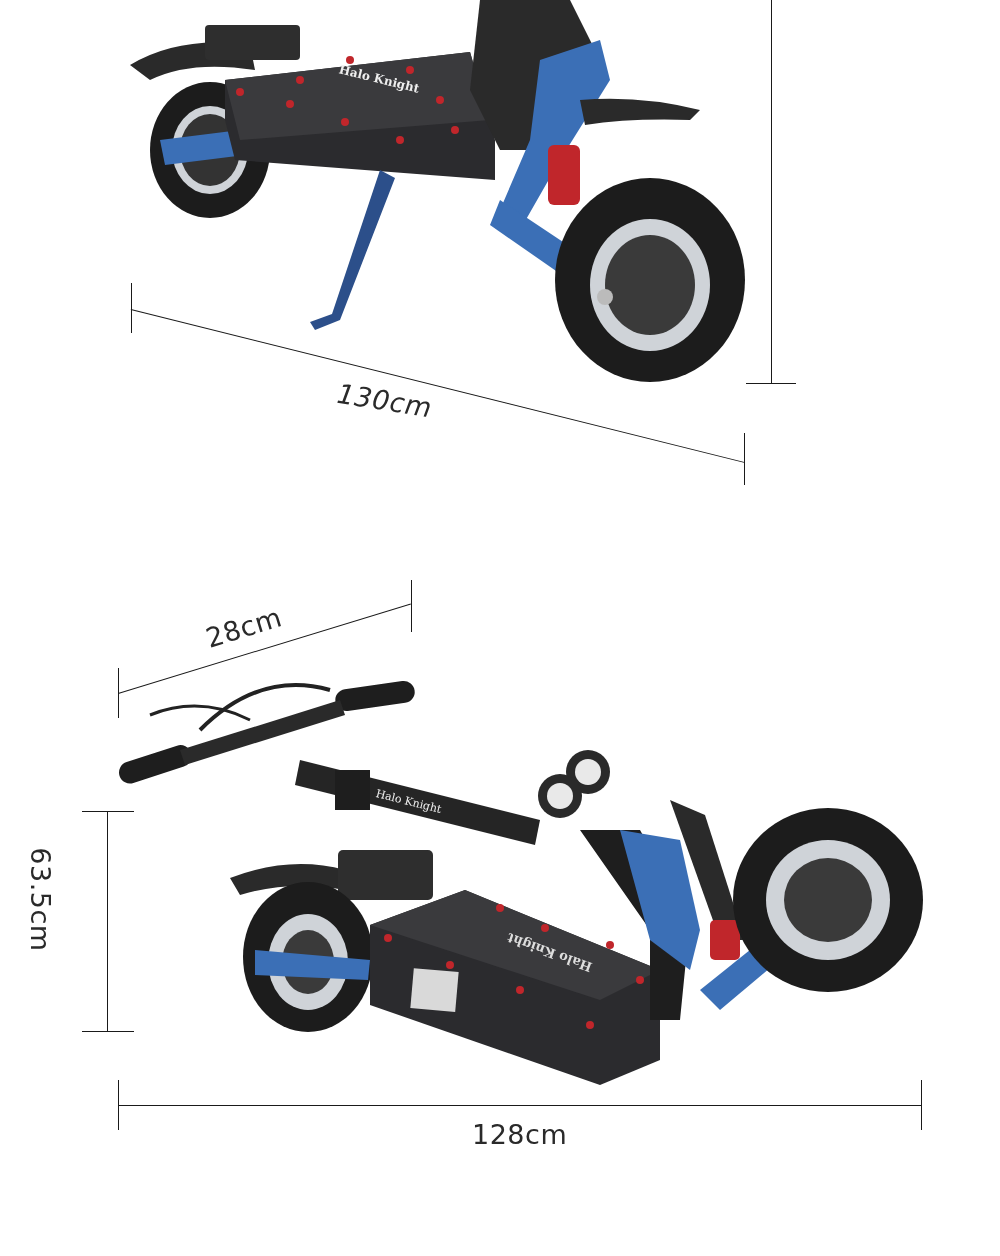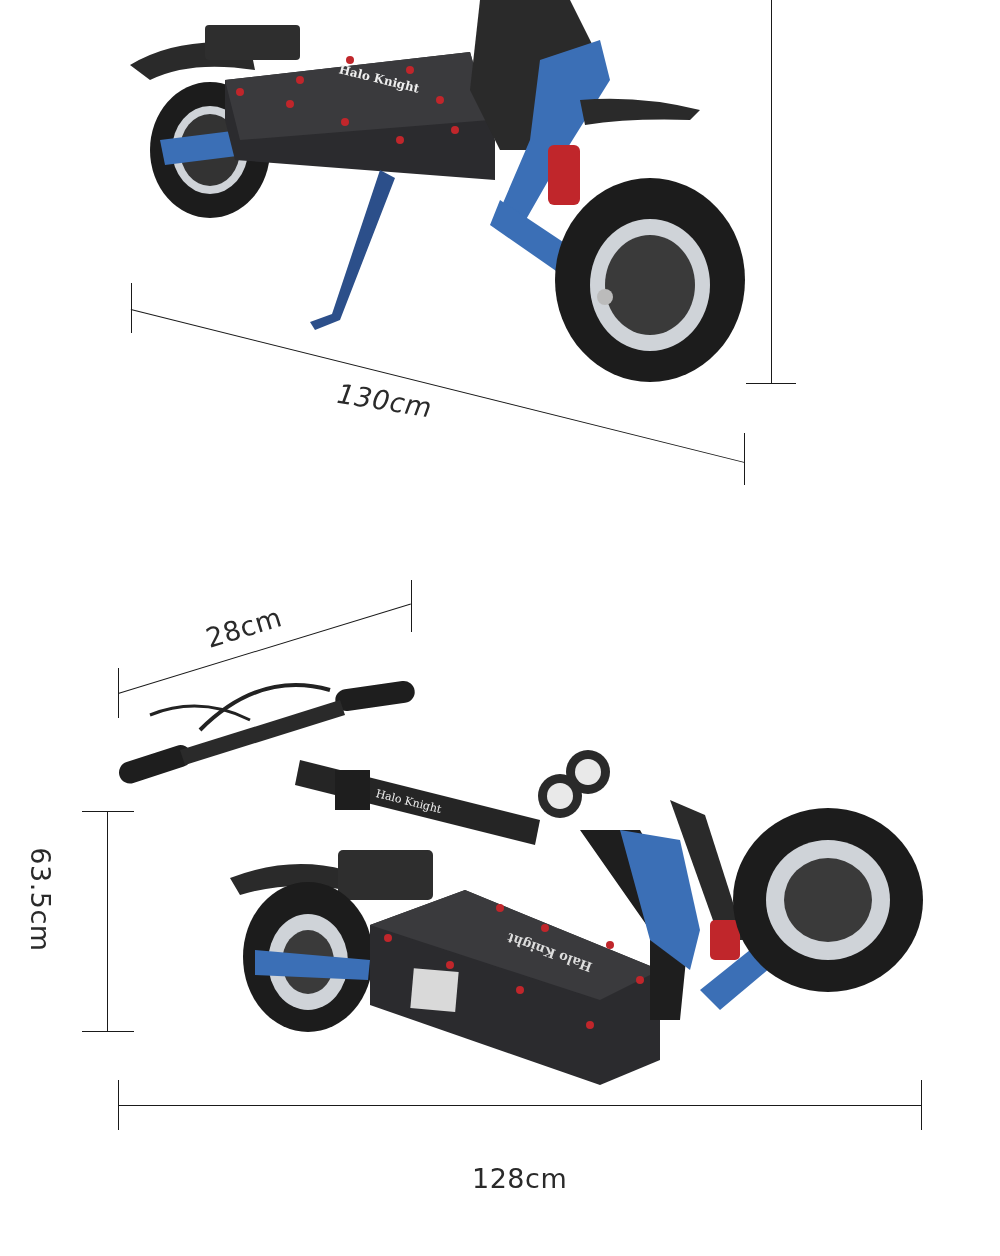--- a/index.html
+++ b/index.html
@@ -133,14 +133,14 @@
   <span class="label" style="left:205px;top:112px;transform:rotate(-17deg);">28cm</span>
 
   <div class="htick" style="left:82px;top:311px;width:52px;"></div>
   <div class="htick" style="left:82px;top:531px;width:52px;"></div>
   <div class="tick" style="left:107px;top:311px;height:220px;"></div>
   <span class="label" style="left:-12px;top:384px;transform:rotate(90deg);transform-origin:center;">63.5cm</span>
 
   <div class="tick" style="left:118px;top:580px;height:50px;"></div>
   <div class="tick" style="left:921px;top:580px;height:50px;"></div>
   <div class="htick" style="left:118px;top:605px;width:804px;"></div>
-  <span class="label" style="left:472px;top:619px;margin-top:44px;">128cm</span>
+  <span class="label" style="left:472px;top:619px;">128cm</span>
 </div>
 
 </body></html>

